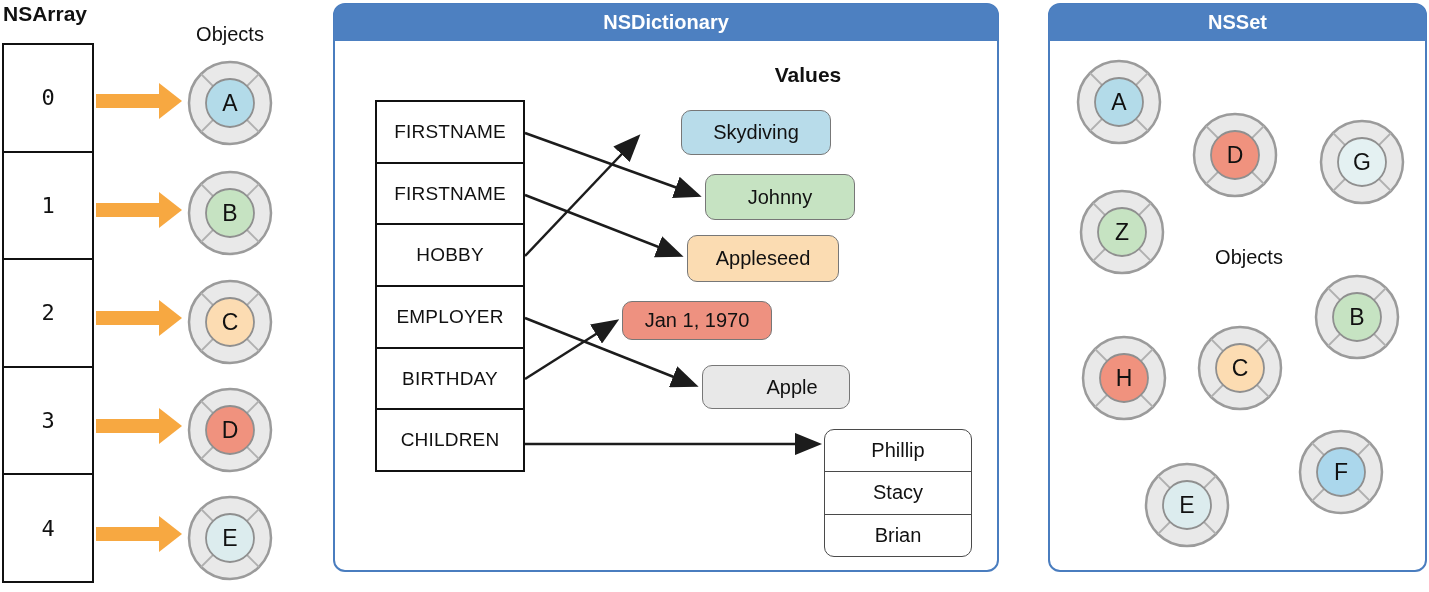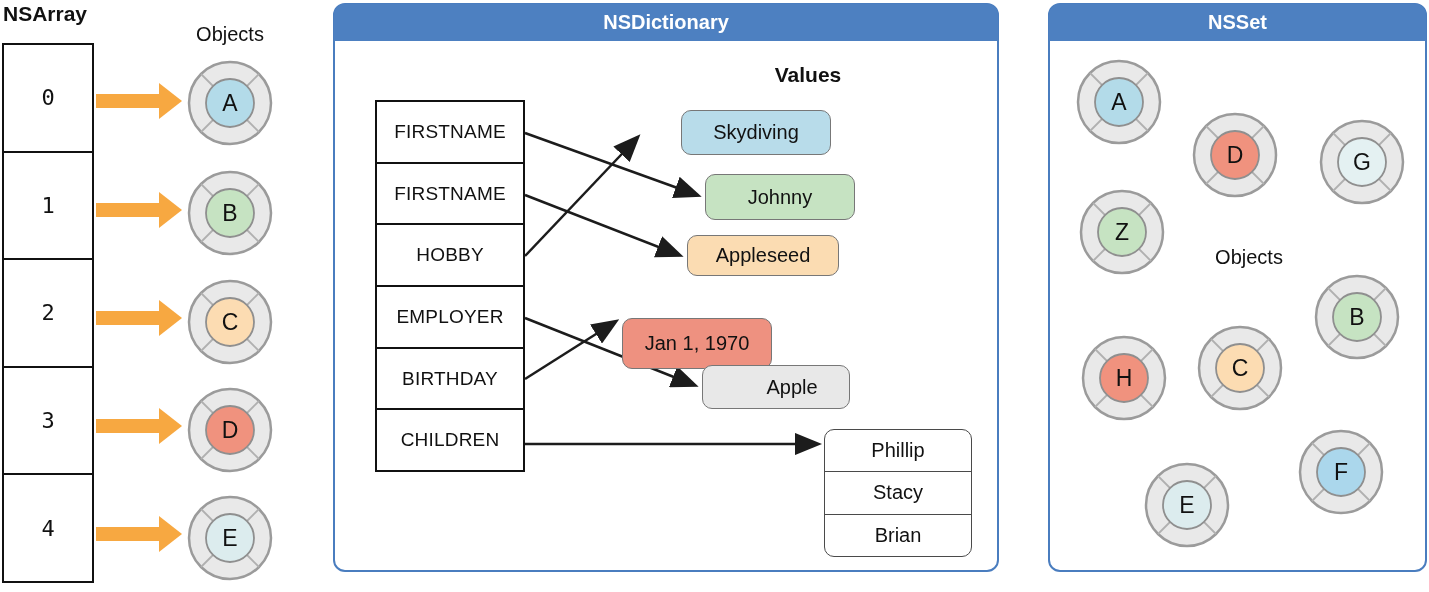--- a/index.html
+++ b/index.html
@@ -41,22 +41,22 @@
   .values-label{left:403px;top:58px;width:140px;}
   .keys-table{position:absolute;left:40px;top:95px;width:150px;height:372px;
     border:2px solid #111;box-sizing:border-box;display:flex;flex-direction:column;background:#fff;}
   .key-cell{flex:1;display:flex;align-items:center;justify-content:center;
     border-bottom:2px solid #111;font-size:19px;letter-spacing:0.2px;}
   .key-cell:last-child{border-bottom:none;}
   .pill{position:absolute;border:1.5px solid #777;border-radius:10px;box-sizing:border-box;
     display:flex;align-items:center;justify-content:center;font-size:20px;}
   .pill-skydiving{left:310px;top:105px;width:150px;height:45px;background:#b8dcea;margin-left:36px;}
   .pill-johnny{left:370px;top:169px;width:150px;height:46px;background:#c6e3c2;}
-  .pill-appleseed{left:352px;top:230px;width:152px;height:41px;background:#fbdcb2;}
-  .pill-jan{left:287px;top:313px;width:150px;height:51px;background:#ee9180;}
+  .pill-appleseed{left:352px;top:230px;width:152px;height:47px;background:#fbdcb2;}
+  .pill-jan{left:287px;top:296px;width:150px;height:39px;background:#ee9180;}
   .pill-apple{left:367px;top:360px;width:148px;height:44px;background:#e8e8e8;padding-left:32px;}
   .children-box{position:absolute;left:489px;top:424px;width:148px;height:128px;
     border:1.5px solid #4a4a4a;border-radius:10px;box-sizing:border-box;
     display:flex;flex-direction:column;background:#fff;overflow:hidden;}
   .child-row{flex:1;display:flex;align-items:center;justify-content:center;font-size:20px;
     border-bottom:1.5px solid #4a4a4a;}
   .child-row:last-child{border-bottom:none;}
   .dict-arrows{position:absolute;left:0;top:0;pointer-events:none;}
   .dict-arrows line{stroke:#1c1c1c;stroke-width:2.5;}
   

